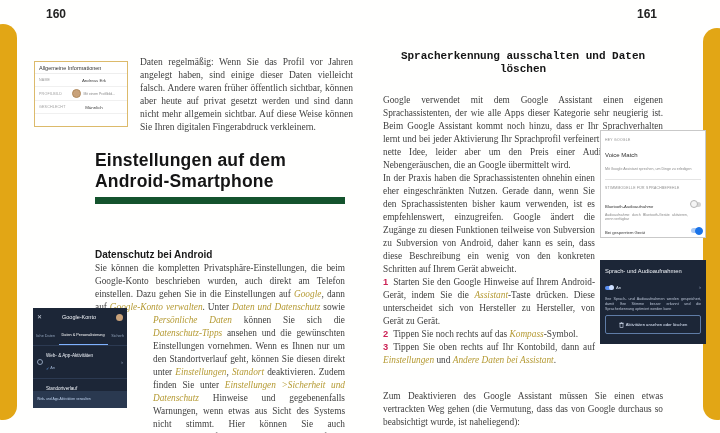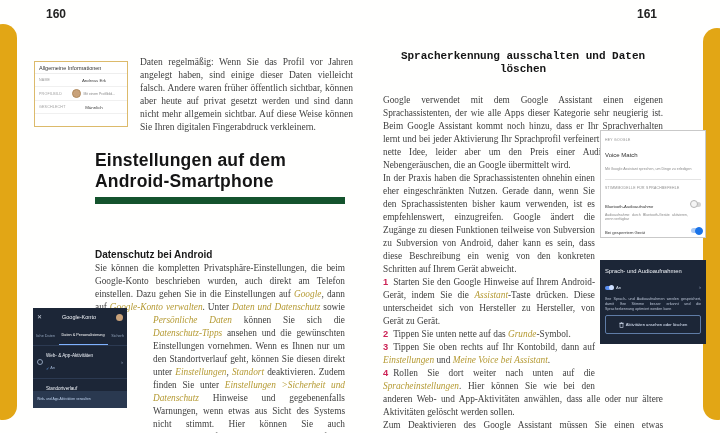--- a/index.html
+++ b/index.html
@@ -235,21 +235,20 @@
               <line x1="1.8" y1="0.4" x2="3.2" y2="0.4" stroke="#dfe9fb" stroke-width="0.6"></line>
             </svg>
           <span>Aktivitäten ansehen oder löschen</span>
         </div>
       </div>
     </div>
 
     <p class="body">Google verwendet mit dem Google Assistant einen eigenen Sprachassistenten, der wie alle Apps dieser Kategorie sehr neugierig ist. Beim Google Assistant kommt noch hinzu, dass er Ihr Sprachverhalten lernt und bei jeder Aktivierung Ihr Sprachprofil verfeinert. Im Grunde eine nette Idee, leider aber um den Preis einer Audioaufnahme mit Nebengeräuschen, die an Google übermittelt wird.</p>
     <p class="body">In der Praxis haben die Sprachassistenten ohnehin einen eher eingeschränkten Nutzen. Gerade dann, wenn Sie den Sprachassistenten bisher kaum verwenden, ist es empfehlenswert, einzugreifen. Google ändert die Zugänge zu diesen Funktionen teilweise von Subversion zu Subversion von Android, daher kann es sein, dass diese Beschreibung ein wenig von den konkreten Schritten auf Ihrem Gerät abweicht.</p>
     <p class="step"><span class="num">1</span><span>Starten Sie den Google Hinweise auf Ihrem Android-Gerät, indem Sie die </span><span class="lk">Assistant</span><span>-Taste drücken. Diese unterscheidet sich von Hersteller zu Hersteller, von Gerät zu Gerät.</span></p>
-    <p class="step"><span class="num">2</span><span>Tippen Sie unten nette auf das </span><span class="lk">Grunde</span><span>-Symbol.</span></p>
-    <p class="step"><span class="num">3</span><span>Tippen Sie oben rechts auf Ihr Kontobild, dann auf </span><span class="lk">Einstellungen</span><span> und </span><span class="lk">Meine Voice bei Assistant</span><span>.</span></p>
-    <p class="step"><span class="num">4</span><span>Rollen Sie dort weiter nach unten auf die </span><span class="lk">Spracheinstellungen</span><span>. Hier können Sie wie bei den anderen Web- und App-Aktivitäten anwählen, dass alle oder nur ältere Aktivitäten gelöscht werden sollen.</span></p>
+    <p class="step"><span class="num">2</span><span>Tippen Sie noch rechts auf das </span><span class="lk">Kompass</span><span>-Symbol.</span></p>
+    <p class="step"><span class="num">3</span><span>Tippen Sie oben rechts auf Ihr Kontobild, dann auf </span><span class="lk">Einstellungen</span><span> und </span><span class="lk">Andere Daten bei Assistant</span><span>.</span></p>
 
     <p class="body final">Zum Deaktivieren des Google Assistant müssen Sie einen etwas vertrackten Weg gehen (die Vermutung, dass das von Google durchaus so beabsichtigt wurde, ist naheliegend):</p>
 
   </div>
 
 </div>
 
 </body></html>

